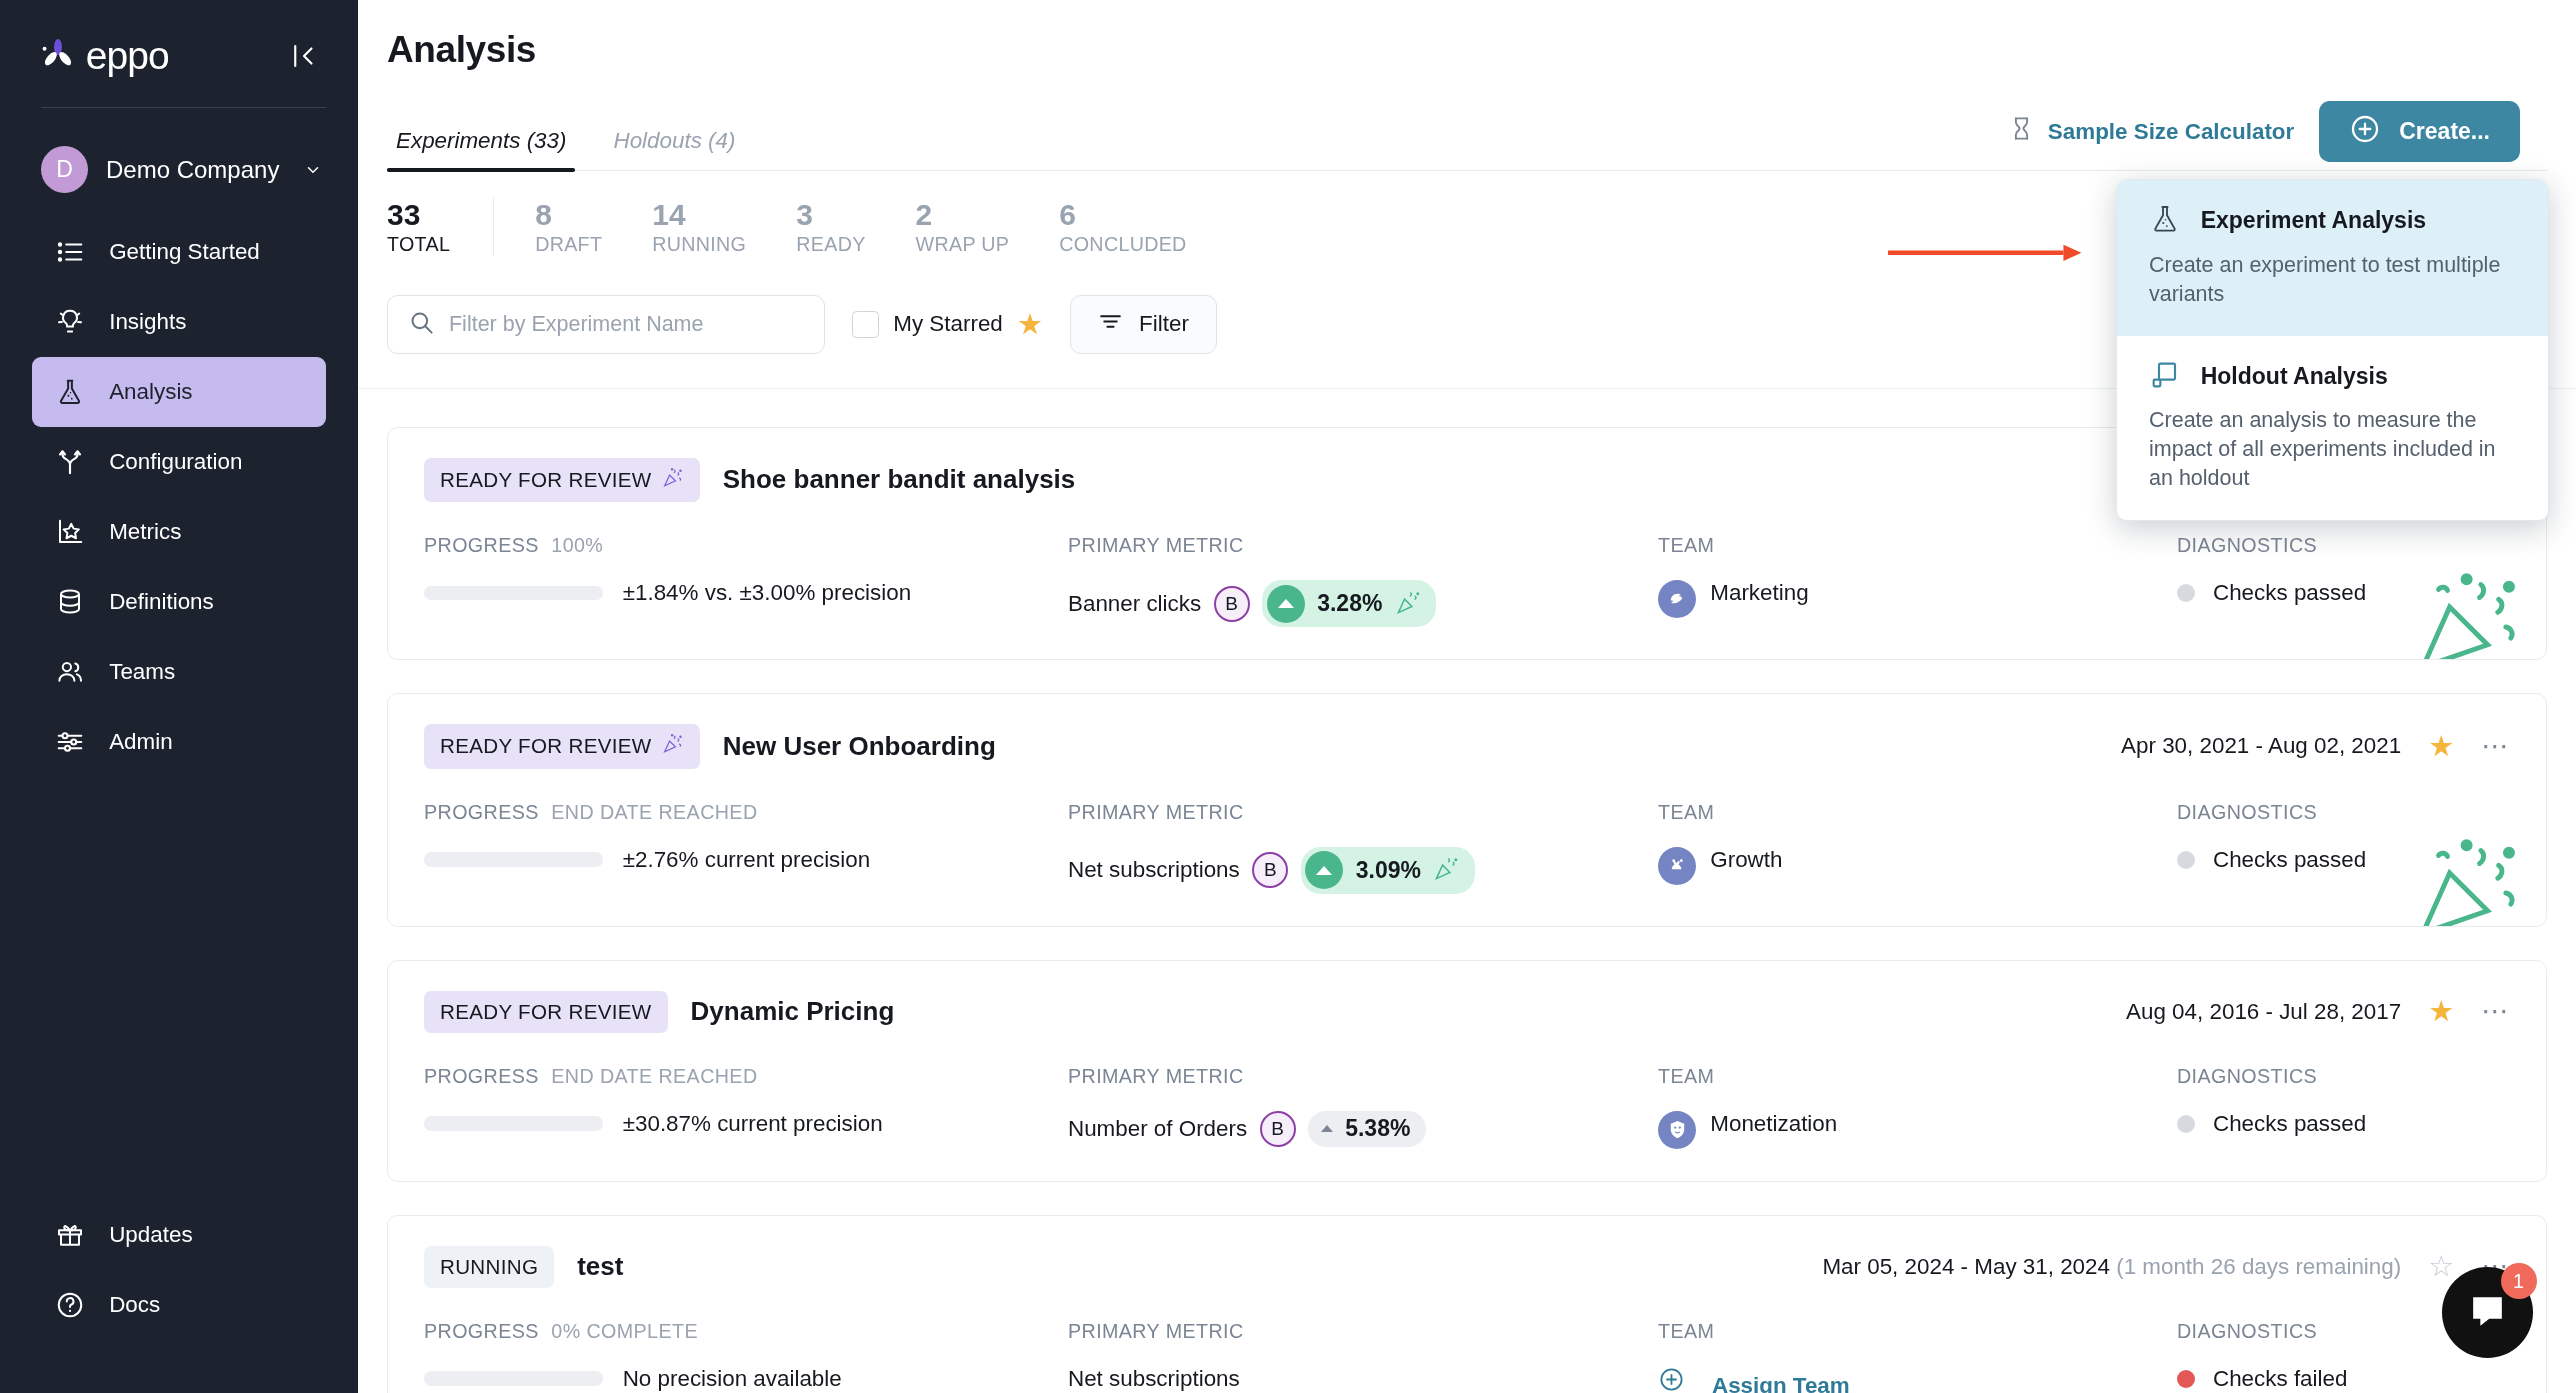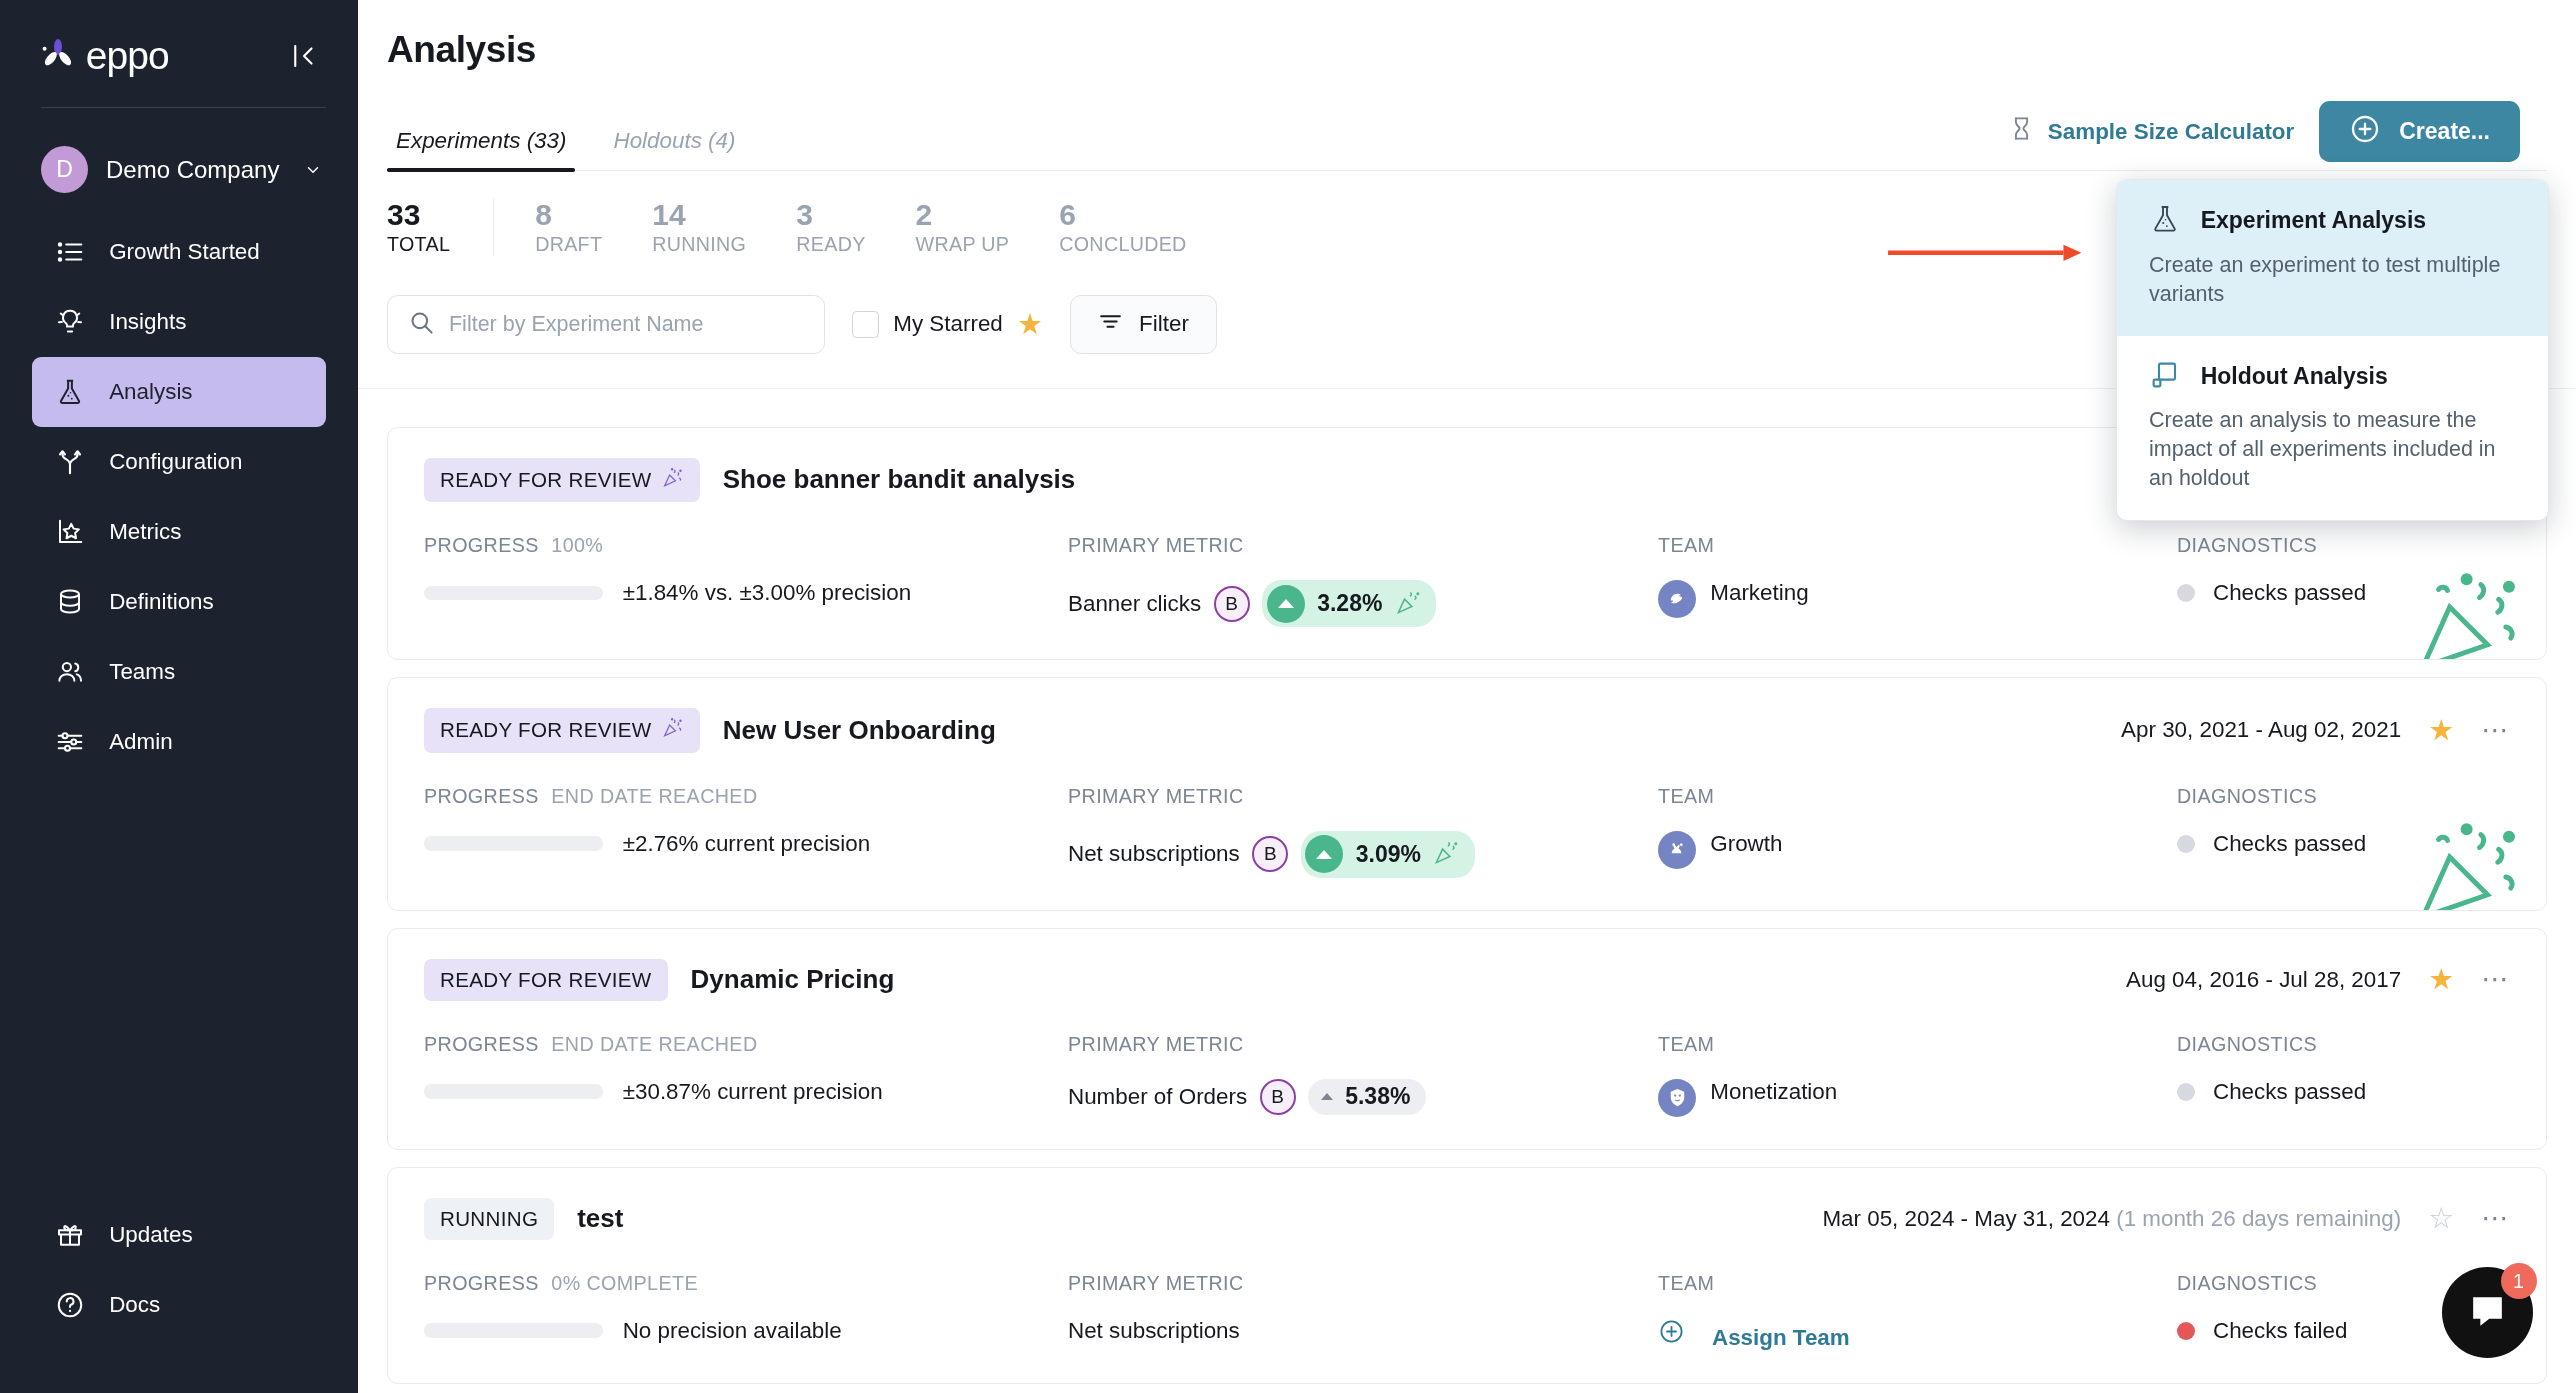--- a/index.html
+++ b/index.html
@@ -91,21 +91,21 @@
   .mystarred .ms-label { font-size: 22.4px; color: #16191f; }
   .filter-btn {
     height: 59px; border: 1.8px solid #dfe3e8; border-radius: 10.7px; background: #fafbfc;
     display: flex; align-items: center; gap: 16px; padding: 0 27px; font-size: 22.4px; color:#16191f; cursor:pointer;
   }
 
   
   .cards { padding: 38px 29px 0 29px; border-top: 1.8px solid #eceef1; margin-top: 34px; }
   .card {
     border: 1.8px solid #e8eaee; border-radius: 10.7px; background: #fff;
-    margin-bottom: 17px; padding: 30px 36px 32px 36px; position: relative; overflow: hidden;
+    margin-bottom: 33px; padding: 30px 36px 32px 36px; position: relative; overflow: hidden;
   }
   .card-top { display: flex; align-items: center; gap: 23px; }
   .badge {
     background: #e7e2f7; color: #16191f; border-radius: 7.2px;
     padding: 9px 16px; font-size: 20.6px; letter-spacing: 0.3px;
     display: flex; align-items: center; gap: 10.7px; white-space: nowrap;
   }
   .badge.running { background: #eef1f5; }
   .card-name { font-size: 26px; font-weight: bold; color: #16191f; }
   .card-right { margin-left: auto; display: flex; align-items: center; gap: 27px; }
@@ -219,21 +219,21 @@
     <nav class="nav">
       <div class="nav-item">
         <span class="ni-icon">
           <svg width="30" height="30" viewBox="0 0 24 24" fill="none" stroke="#fff" stroke-width="1.7" stroke-linecap="round">
               <circle cx="4" cy="6" r="0.9" fill="#fff"></circle>
               <circle cx="4" cy="12" r="0.9" fill="#fff"></circle>
               <circle cx="4" cy="18" r="0.9" fill="#fff"></circle>
               <path d="M9 6h12M9 12h12M9 18h12"></path>
             </svg>
         </span>
-        <span class="ni-label">Growth Started</span>
+        <span class="ni-label">Getting Started</span>
       </div>
       <div class="nav-item">
         <span class="ni-icon">
           <svg width="30" height="30" viewBox="0 0 24 24" fill="none" stroke="#fff" stroke-width="1.6" stroke-linecap="round">
               <path d="M12 3a5.5 5.5 0 0 0-3.2 10c.6.5.9 1.2.9 1.9v.6h4.6v-.6c0-.7.3-1.4.9-1.9A5.5 5.5 0 0 0 12 3z"></path>
               <path d="M10.3 19.5h3.4"></path>
               <path d="M4.6 5.2l1.8 1.4M19.4 5.2l-1.8 1.4M3.2 12.2l2.3-.2M20.8 12.2l-2.3-.2"></path>
             </svg>
         </span>
         <span class="ni-label">Insights</span>

